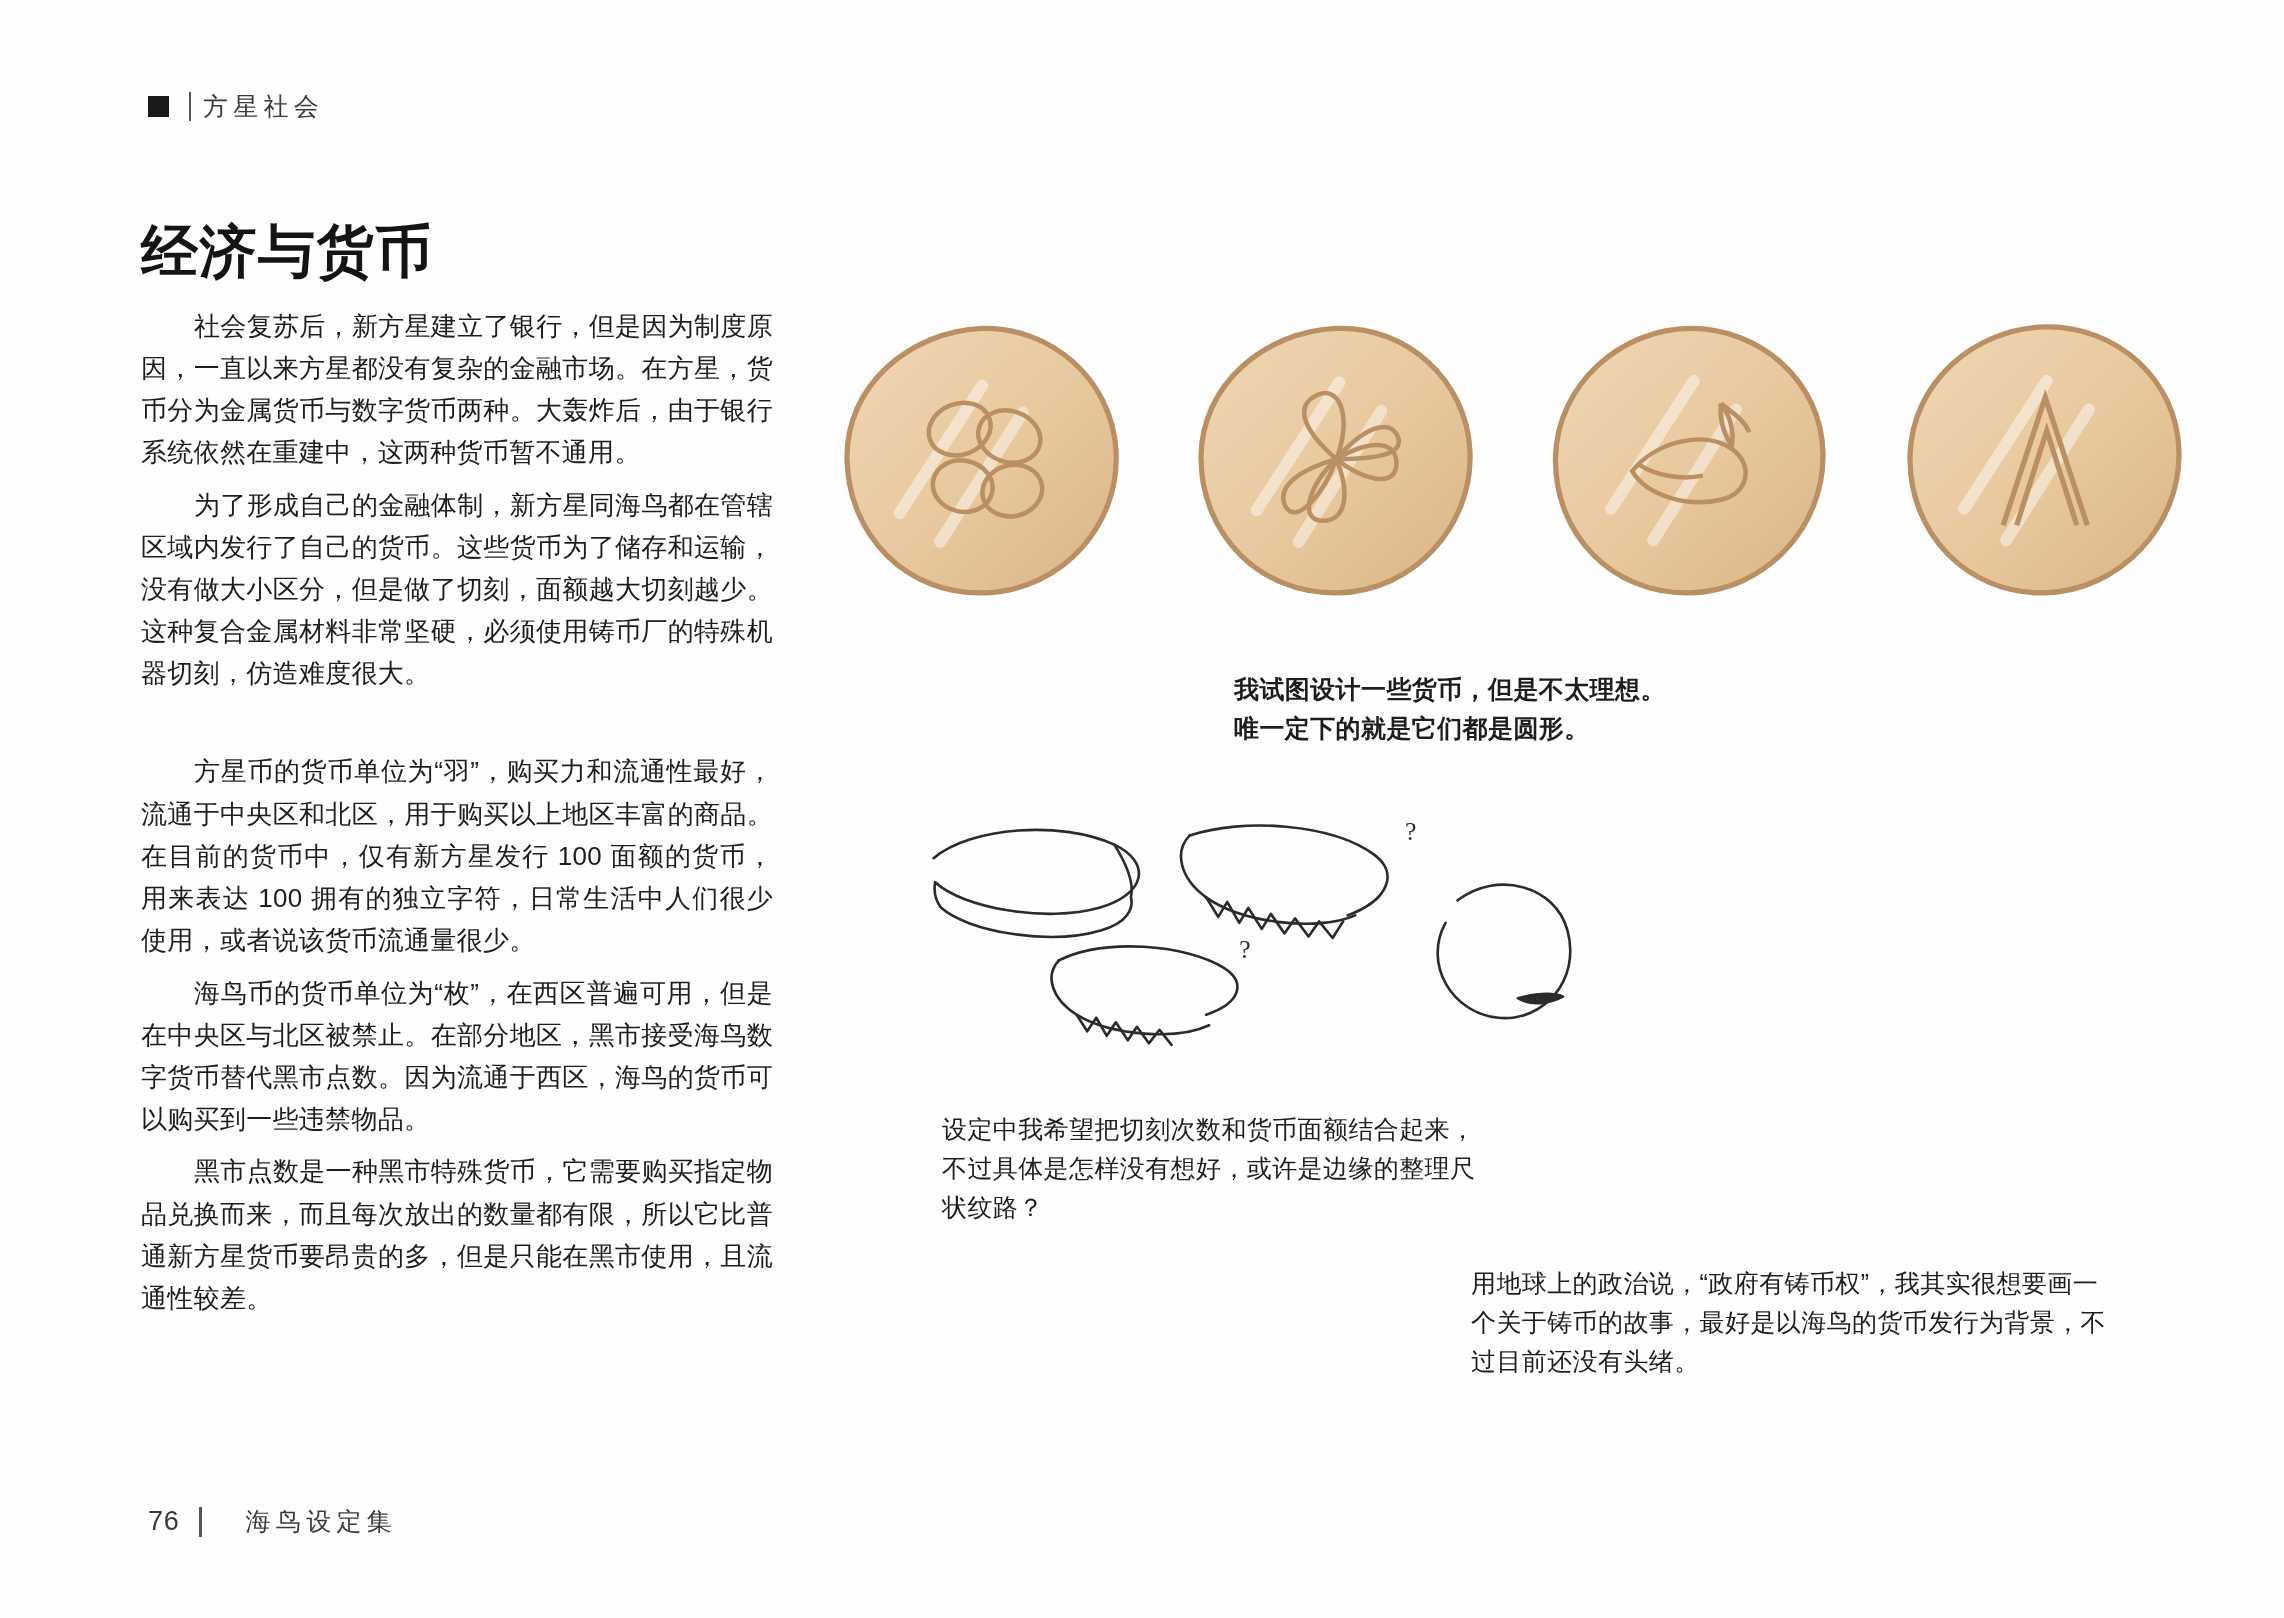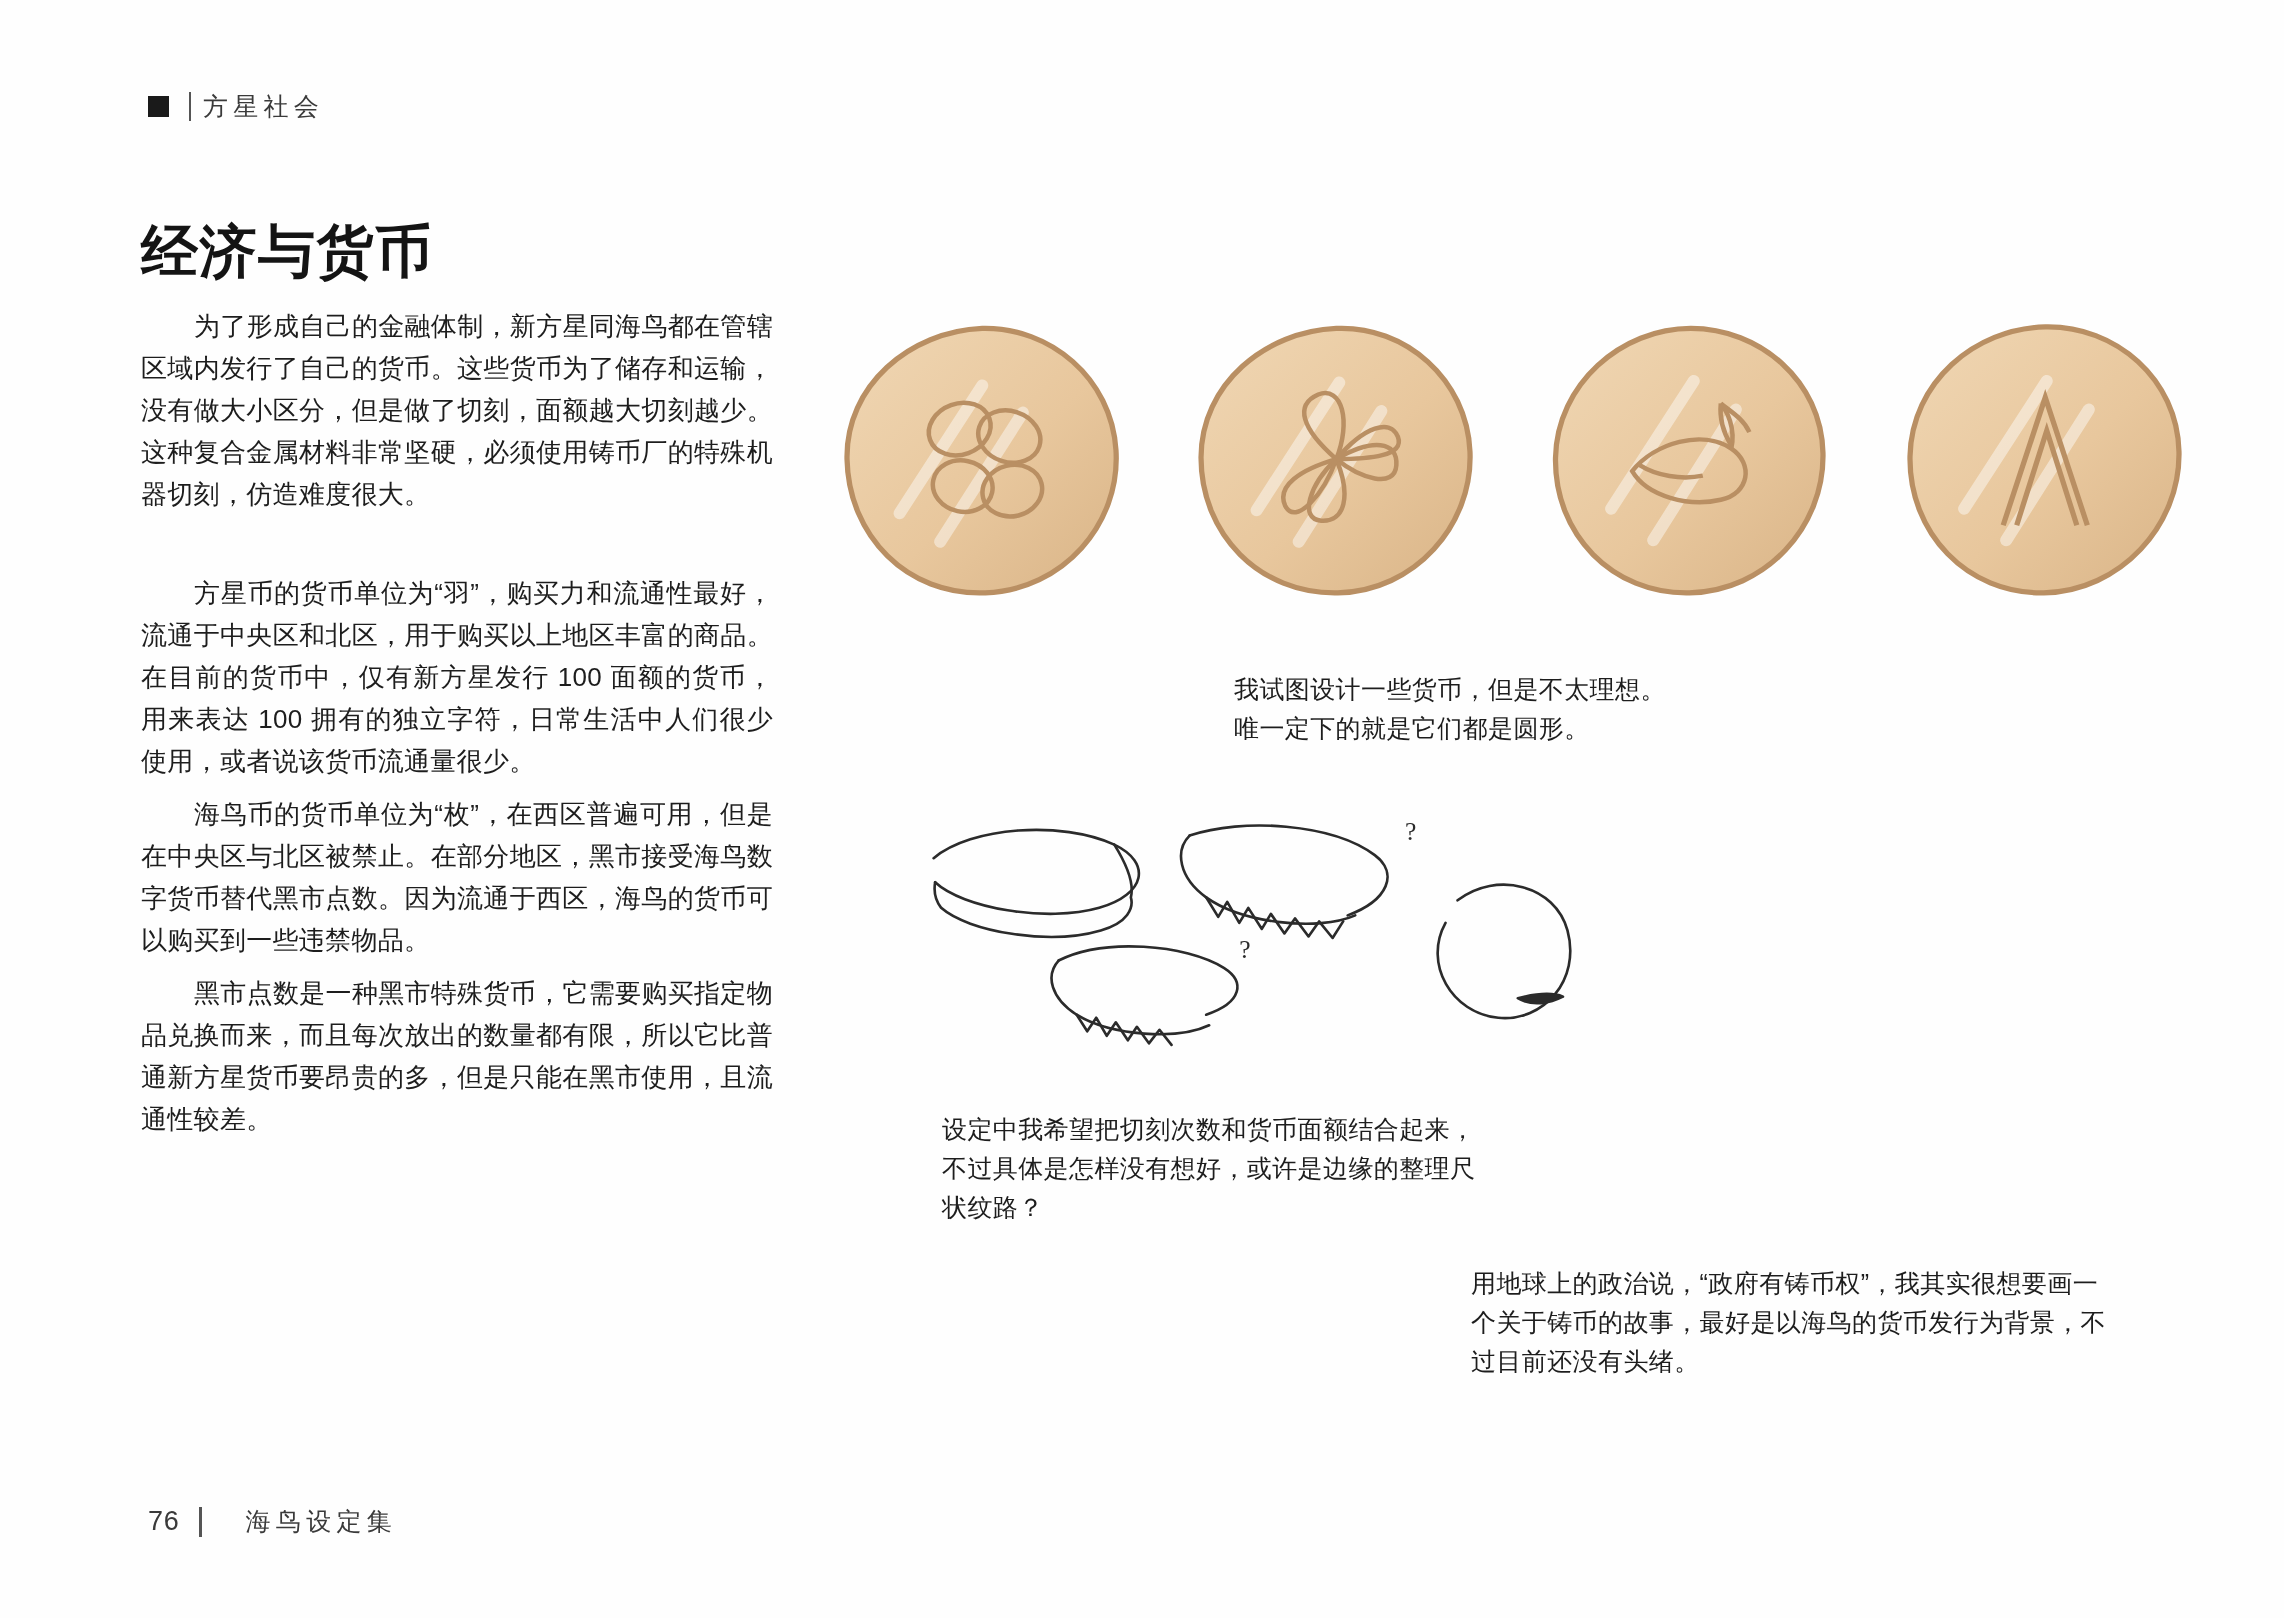--- a/index.html
+++ b/index.html
@@ -163,20 +163,21 @@
 
   <div class="header">
     <div class="header-square"></div>
     <div class="header-bar"></div>
     <div class="header-text">方星社会</div>
   </div>
 
   <div class="title">经济与货币</div>
 
   <div class="col-left">
+    <p class="para">社会复苏后，新方星建立了银行，但是因为制度原因，一直以来方星都没有复杂的金融市场。在方星，货币分为金属货币与数字货币两种。大轰炸后，由于银行系统依然在重建中，这两种货币暂不通用。</p>
     <p class="para">为了形成自己的金融体制，新方星同海鸟都在管辖区域内发行了自己的货币。这些货币为了储存和运输，没有做大小区分，但是做了切刻，面额越大切刻越少。这种复合金属材料非常坚硬，必须使用铸币厂的特殊机器切刻，仿造难度很大。</p>
     <p class="para gap-before">方星币的货币单位为“羽”，购买力和流通性最好，流通于中央区和北区，用于购买以上地区丰富的商品。在目前的货币中，仅有新方星发行 100 面额的货币，用来表达 100 拥有的独立字符，日常生活中人们很少使用，或者说该货币流通量很少。</p>
     <p class="para">海鸟币的货币单位为“枚”，在西区普遍可用，但是在中央区与北区被禁止。在部分地区，黑市接受海鸟数字货币替代黑市点数。因为流通于西区，海鸟的货币可以购买到一些违禁物品。</p>
     <p class="para">黑市点数是一种黑市特殊货币，它需要购买指定物品兑换而来，而且每次放出的数量都有限，所以它比普通新方星货币要昂贵的多，但是只能在黑市使用，且流通性较差。</p>
   </div>
 
   <div class="coins-row">
 
     <div class="coin" style="left:0px;">
       <svg width="293" height="290" viewBox="0 0 390 385">
@@ -264,21 +265,21 @@
           <line x1="144" y1="298" x2="254" y2="124"></line>
         </g>
         <g fill="none" stroke="#b98f63" stroke-width="7">
           <path d="M140 278 L 196 108 L 252 278"></path>
           <path d="M158 278 L 198 152 L 238 278"></path>
         </g>
       </svg>
     </div>
   </div>
 
-  <div class="caption cap-coins" style="white-space: pre-line;">我试图设计一些货币，但是不太理想。
+  <div class="caption cap-coins" style="white-space: pre-line; font-weight: bold;">我试图设计一些货币，但是不太理想。
 唯一定下的就是它们都是圆形。</div>
 
   <div class="sketch-area">
     <svg width="753" height="271" viewBox="0 0 1000 360">
       <g fill="none" stroke="#2b2b2b" stroke-width="3.5" stroke-linecap="round" stroke-linejoin="round">
 
         <path d="M10 60 C 60 18, 180 10, 250 42 C 300 66, 292 108, 230 126 C 160 146, 48 126, 12 92"></path>
         <path d="M12 92 C 10 104, 12 116, 20 126 C 56 158, 164 176, 232 156 C 268 146, 276 126, 272 112 C 276 96, 270 74, 250 42"></path>
 
         <path d="M350 30 C 420 6, 540 14, 596 56 C 628 80, 614 116, 560 136"></path>

